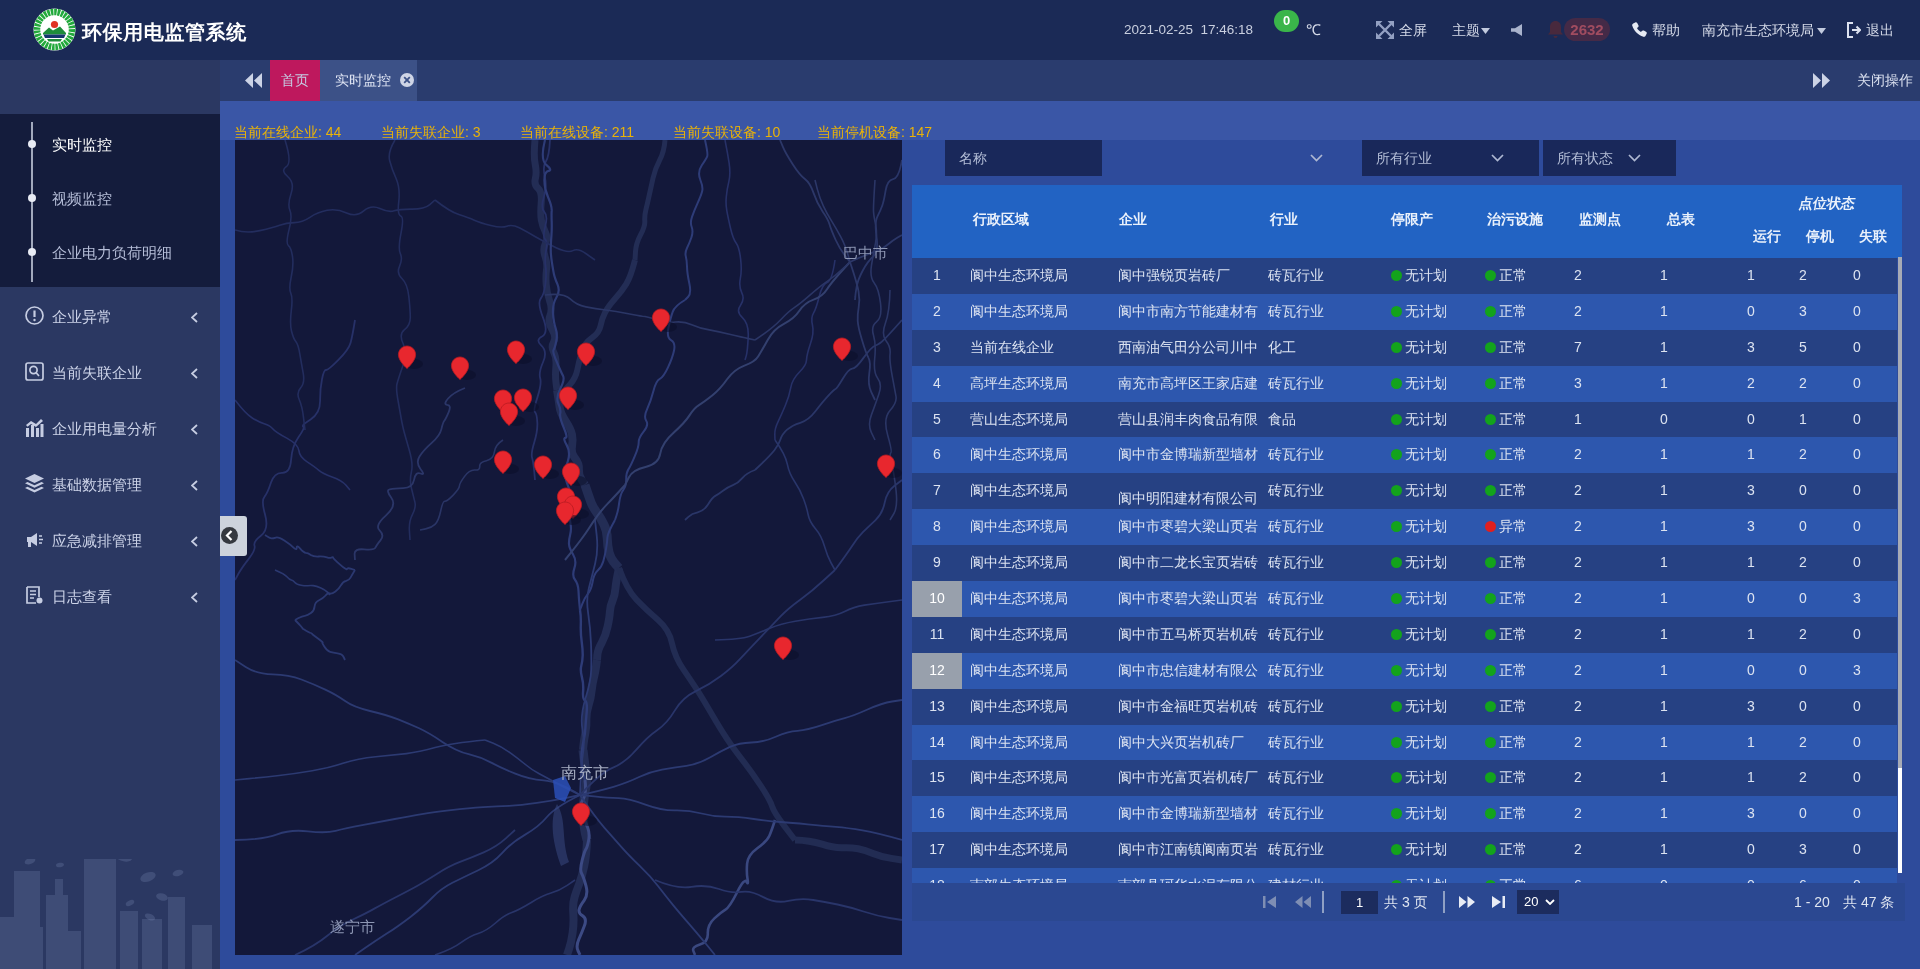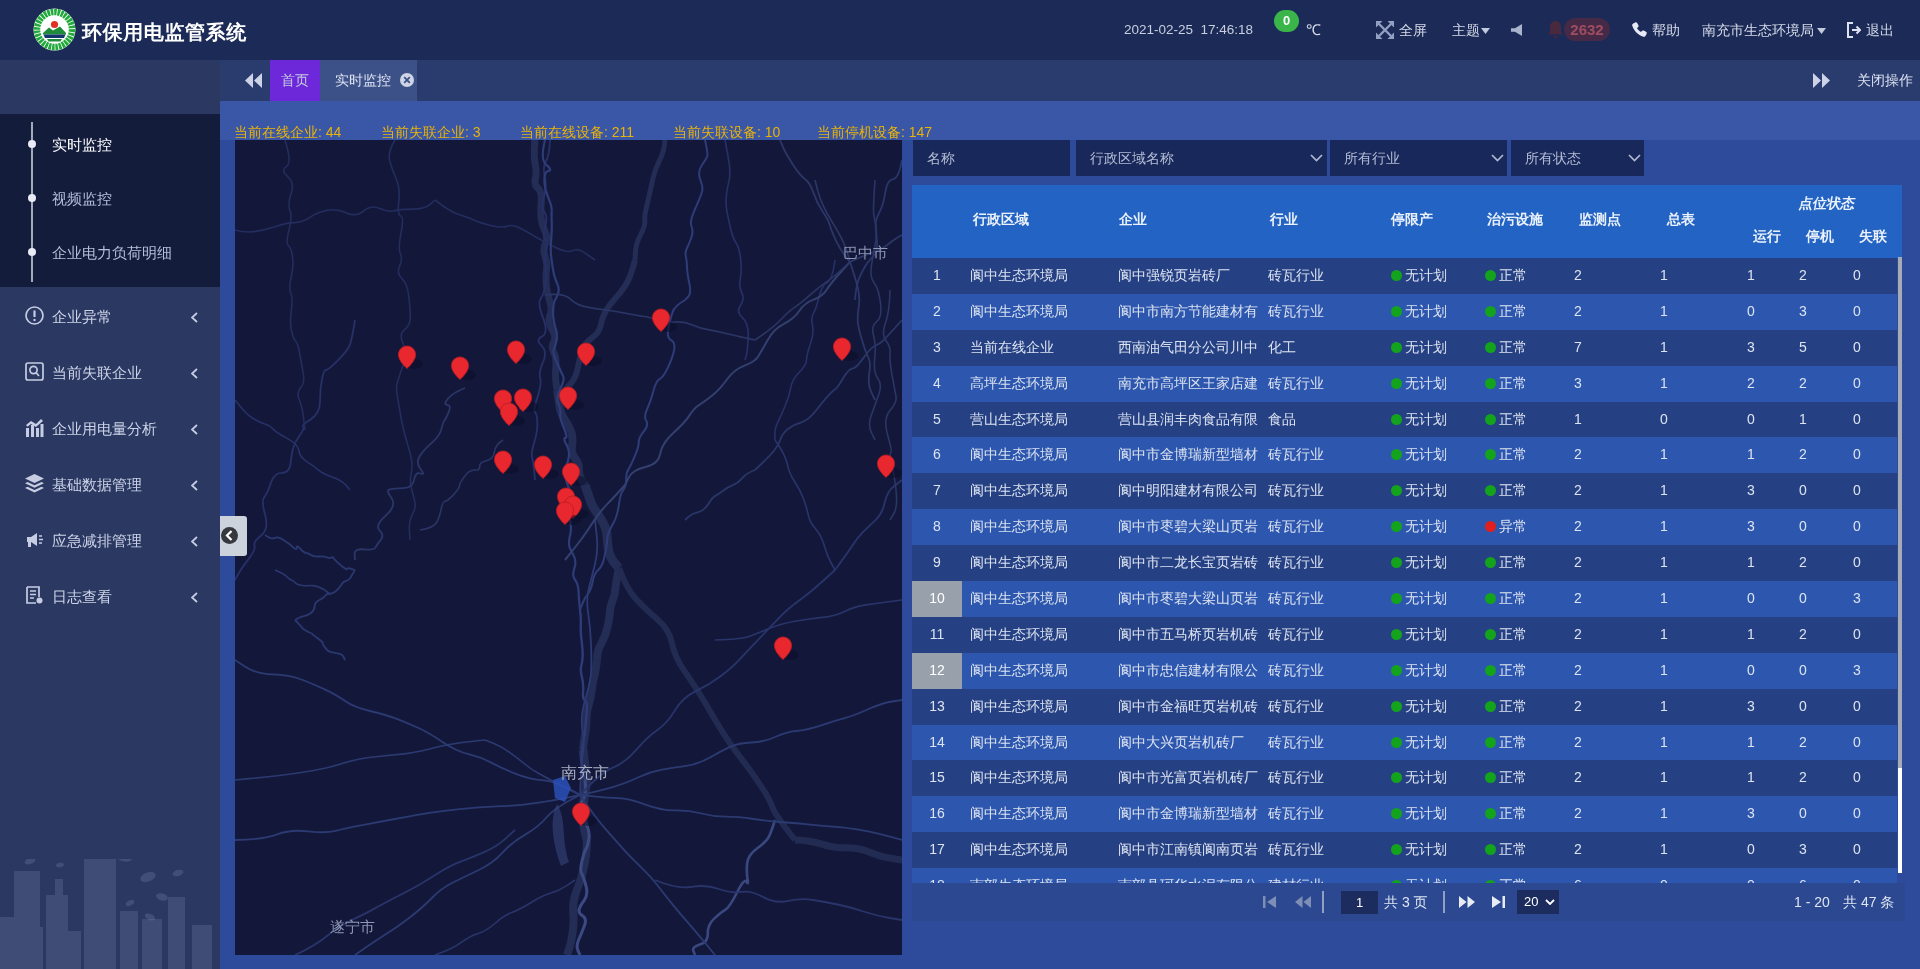--- a/index.html
+++ b/index.html
@@ -21,21 +21,21 @@
   #tabbar { position:absolute; left:220px; top:60px; width:1700px; height:41px; background:#2a3c6e; }
   .tab { position:absolute; top:0; height:41px; line-height:41px; font-size:14px; text-align:center;}
   
   #stats { position:absolute; left:220px; top:101px; width:1700px; height:39px; background:#3a56a6; }
   .stat { position:absolute; top:12px; height:23px; line-height:39px; font-size:14px; color:#eab308; white-space:nowrap;}
   
   #map { position:absolute; left:235px; top:140px; width:667px; height:815px; background:#13183a; }
   #maptoggle { position:absolute; left:220px; top:516px; width:27px; height:40px; background:#cdd3dc; border-radius:0 3px 3px 0; z-index:4;}
   
   #panel { position:absolute; left:912px; top:140px; width:993px; height:790px; }
-  .finput { position:absolute; top:0; height:36px; background:#19285a; color:#b3bdd6; font-size:14px; line-height:36px; }
+  .finput { position:absolute; top:0; height:36px; background:#19285a; color:#b3bdd6; font-size:14px; line-height:36px;margin-left:32px; }
   #thead { position:absolute; left:0; top:45px; width:990px; height:73px; background:#2263c3; color:#eaf1fb; font-weight:bold; font-size:14px;}
   .hlab { position:absolute; transform:translateX(-50%); white-space:nowrap;}
   #tbody { position:absolute; left:0; top:118px; width:985px; height:625px; overflow:hidden; }
   .row { position:relative; width:985px; height:35.9px; font-size:14px; color:#dce3f1; }
   .odd { background:#264183; }
   .even { background:#2d57ae; }
   .c { position:absolute; top:0; height:35.9px; line-height:35.9px; white-space:nowrap;}
   .ct { transform:translateX(-50%); }
   .idx { left:0; width:50px; text-align:center; }
   .gidx { background:#98a0ac; color:#fff; }
@@ -191,21 +191,21 @@
       <ellipse cx="60" cy="6" rx="4" ry="2.2" transform="rotate(-10 60 6)"></ellipse>
       <ellipse cx="16" cy="-10" rx="4" ry="2.2" transform="rotate(-30 16 -10)"></ellipse>
     </g>
   </svg>
 </div>
 
 <div id="tabbar">
   <svg class="abs" style="left:25px;top:13px" width="18" height="15" viewBox="0 0 18 15" fill="#ccd3e6">
     <path d="M8 0 L8 15 L0 7.5 Z M17 0 L17 15 L9 7.5 Z"></path>
   </svg>
-  <div class="tab" style="left:50px;width:50px;background:#6d28d9;color:#c5cde4;">首页</div>
+  <div class="tab" style="left:50px;width:50px;background:#be185d;color:#c5cde4;">首页</div>
   <div class="tab" style="left:100px;width:97px;background:#3c5187;color:#dce2f2;text-align:left;padding-left:15px;">实时监控
     <svg style="margin-left:5px;vertical-align:-2px;" width="14" height="14" viewBox="0 0 14 14">
         <circle cx="7" cy="7" r="7" fill="#cfd5e6"></circle>
         <path d="M4.2 4.2 L9.8 9.8 M9.8 4.2 L4.2 9.8" stroke="#3c5187" stroke-width="1.8"></path>
       </svg>
   </div>
   <svg class="abs" style="left:1592px;top:13px" width="18" height="15" viewBox="0 0 18 15" fill="#ccd3e6">
     <path d="M1 0 L9 7.5 L1 15 Z M10 0 L18 7.5 L10 15 Z"></path>
   </svg>
   <div class="tab" style="left:1630px;width:70px;color:#dbe1f0;">关闭操作</div>
@@ -329,21 +329,20 @@
   </svg>
 <div id="maptoggle">
   <svg class="abs" style="left:1px;top:11px" width="17" height="17" viewBox="0 0 17 17">
     <circle cx="8.5" cy="8.5" r="8.5" fill="#35393f"></circle>
     <path d="M10.5 4 L6 8.5 L10.5 13" fill="none" stroke="#ffffff" stroke-width="2.2"></path>
   </svg>
 </div>
 
 <div id="panel">
   <div class="finput" style="left:1px;width:157px;padding-left:14px;">名称</div>
-  <div class="finput" style="left:164px;width:251px;padding-left:14px;">行政区域名称</div>
   <div class="finput" style="left:418px;width:177px;padding-left:14px;">所有行业</div>
   <div class="finput" style="left:599px;width:133px;padding-left:14px;">所有状态</div>
   <svg class="abs" style="left:398px;top:14px" width="13" height="8" viewBox="0 0 13 8" fill="none" stroke="#aeb8d2" stroke-width="1.7">
       <path d="M1 1 L6.5 6.5 L12 1"></path>
     </svg>
   <svg class="abs" style="left:579px;top:14px" width="13" height="8" viewBox="0 0 13 8" fill="none" stroke="#aeb8d2" stroke-width="1.7">
       <path d="M1 1 L6.5 6.5 L12 1"></path>
     </svg>
   <svg class="abs" style="left:716px;top:14px" width="13" height="8" viewBox="0 0 13 8" fill="none" stroke="#aeb8d2" stroke-width="1.7">
       <path d="M1 1 L6.5 6.5 L12 1"></path>
@@ -436,21 +435,21 @@
   <span class="c" style="left:573px;"><span class="dot gd"></span>正常</span>
   <span class="c ct" style="left:666px;">2</span>
   <span class="c ct" style="left:752px;">1</span>
   <span class="c ct" style="left:839px;">1</span>
   <span class="c ct" style="left:891px;">2</span>
   <span class="c ct" style="left:945px;">0</span>
 </div>
       <div class="row odd">
   <span class="c idx ">7</span>
   <span class="c" style="left:58px;">阆中生态环境局</span>
-  <span class="c" style="left:206px;">阆中明阳建材有限公司</span>
+  <span class="c" style="left:206px;margin-top:8px;">阆中明阳建材有限公司</span>
   <span class="c" style="left:356px;">砖瓦行业</span>
   <span class="c" style="left:479px;"><span class="dot gd"></span>无计划</span>
   <span class="c" style="left:573px;"><span class="dot gd"></span>正常</span>
   <span class="c ct" style="left:666px;">2</span>
   <span class="c ct" style="left:752px;">1</span>
   <span class="c ct" style="left:839px;">3</span>
   <span class="c ct" style="left:891px;">0</span>
   <span class="c ct" style="left:945px;">0</span>
 </div>
       <div class="row even">

